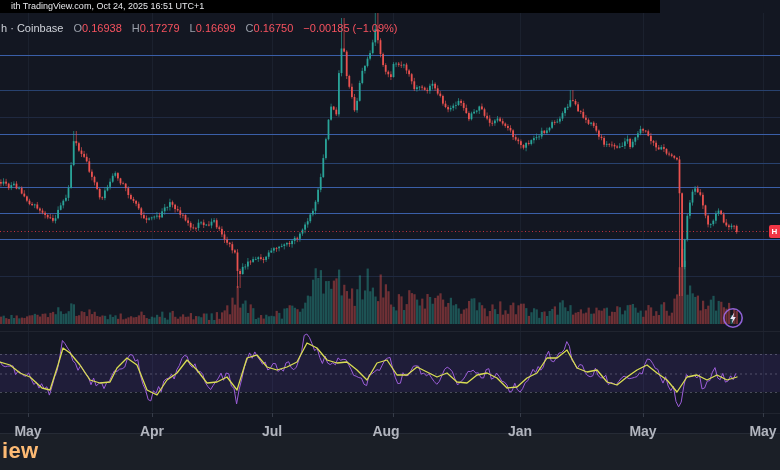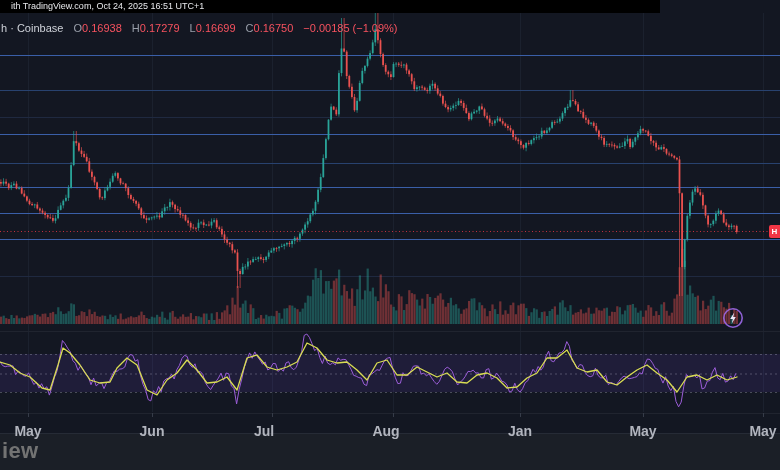--- a/index.html
+++ b/index.html
@@ -36,21 +36,21 @@
   }
 
   .bolt-btn { position:absolute; left:722px; top:307px; width:22px; height:22px; z-index:4; cursor:pointer; }
 
   .bottombar {
     position:absolute; top:433px; left:0; width:780px; height:37px;
     background:#1b1f27; border-top:1px solid #262b36; z-index:3;
   }
   .watermark {
     position:absolute; left:2px; top:438px; font-size:22px; font-weight:700;
-    color:#737373; z-index:4; letter-spacing:0.3px;
+    color:#fdba74; z-index:4; letter-spacing:0.3px;
   }
 </style>
 </head>
 <body>
 
 <div class="topbar">
   <span>ith TradingView.com, Oct 24, 2025 16:51 UTC+1</span>
 </div>
 
 <div class="legend">
@@ -960,22 +960,22 @@
       <line x1="272.5" y1="413" x2="272.5" y2="417" stroke="#363c49" stroke-width="1"></line>
       <line x1="393.5" y1="413" x2="393.5" y2="417" stroke="#363c49" stroke-width="1"></line>
       <line x1="520.5" y1="413" x2="520.5" y2="417" stroke="#363c49" stroke-width="1"></line>
       <line x1="643.5" y1="413" x2="643.5" y2="417" stroke="#363c49" stroke-width="1"></line>
       <line x1="763.5" y1="413" x2="763.5" y2="417" stroke="#363c49" stroke-width="1"></line>
     </g>
 </svg>
 
 <div id="xlabels">
     <span class="xlabel" style="left: 28px;">May</span>
-    <span class="xlabel" style="left: 152px;">Jun</span>
-    <span class="xlabel" style="left: 264px;">Jul</span>
+    <span class="xlabel" style="left: 152px;">Apr</span>
+    <span class="xlabel" style="left: 272px;">Jul</span>
     <span class="xlabel" style="left: 386px;">Aug</span>
     <span class="xlabel" style="left: 520px;">Jan</span>
     <span class="xlabel" style="left: 643px;">May</span>
     <span class="xlabel" style="left: 763px;">May</span>
   </div>
 
 <div class="price-badge">
   <span>H</span>
 </div>
 

